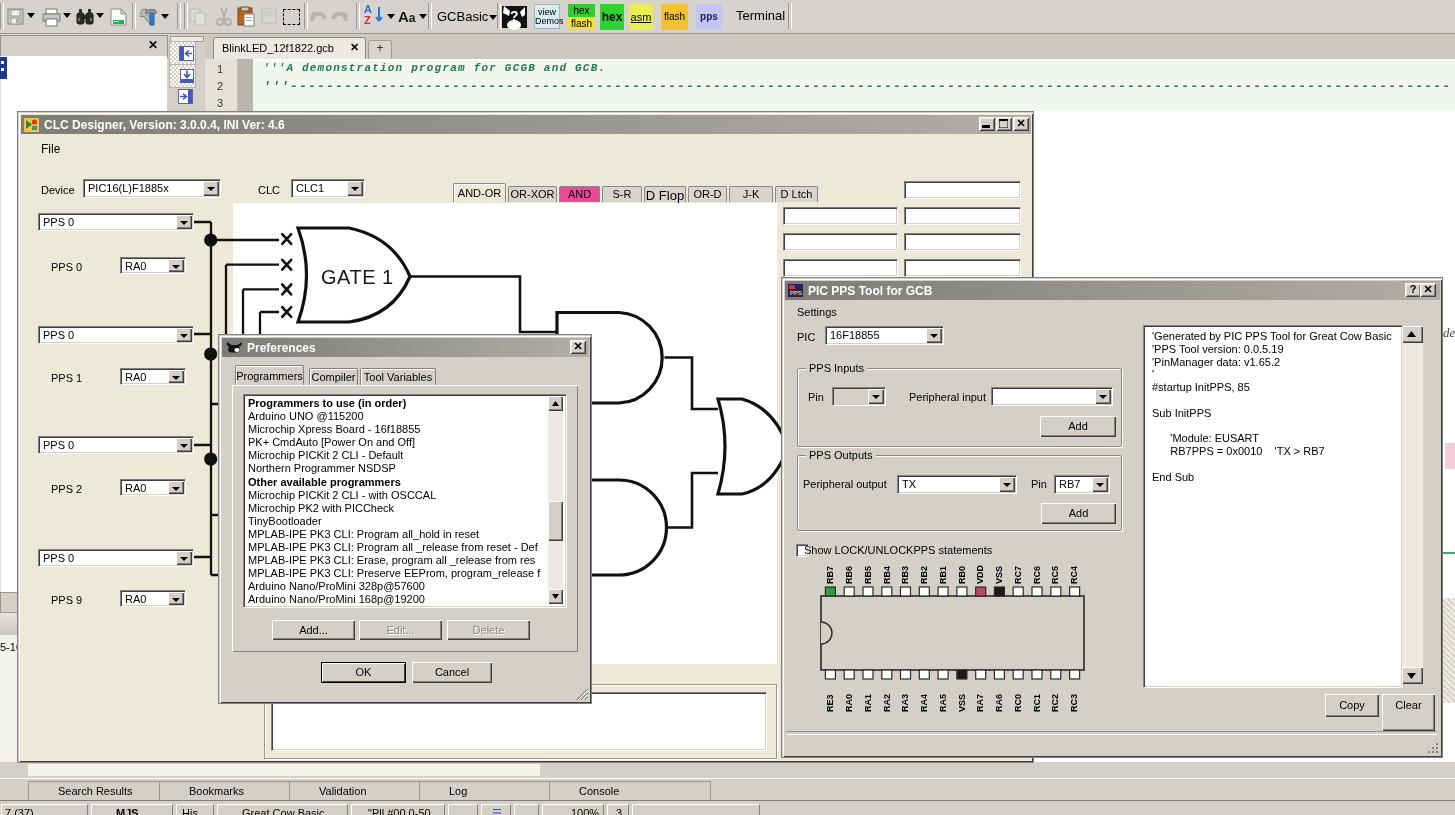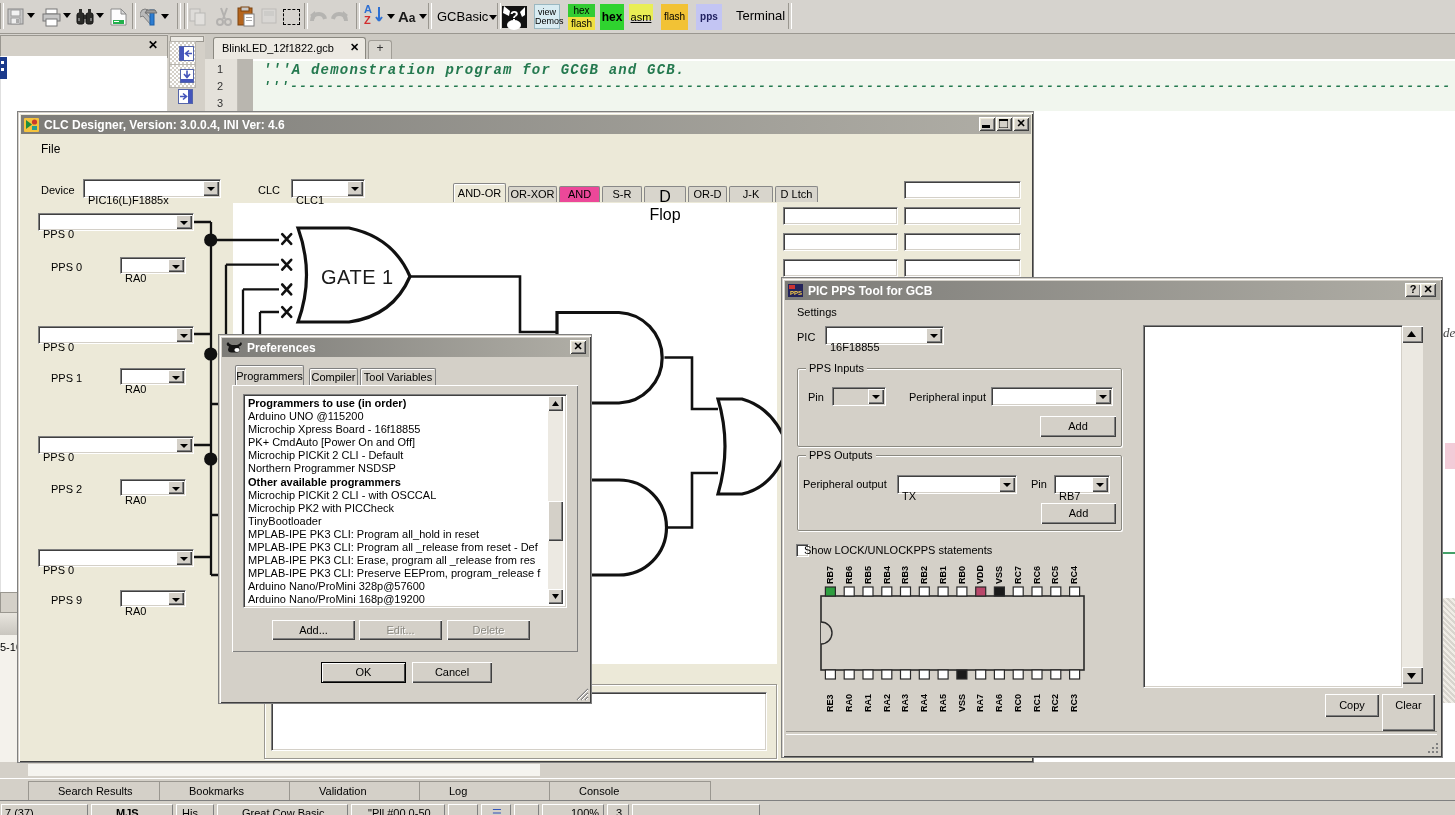--- a/index.html
+++ b/index.html
@@ -12,21 +12,21 @@
   .tbar{position:absolute;left:2px;right:2px;top:2px;height:19px;
         background:linear-gradient(90deg,#7d7c78,#b0aea6);color:#fff;font-weight:bold;font-size:12px;
         display:flex;align-items:center;}
   .tbtn{position:absolute;width:16px;height:14px;background:#d4d0c8;
         box-shadow:inset 1px 1px 0 #fff, inset -1px -1px 0 #404040, inset 2px 2px 0 #ece9d8, inset -2px -2px 0 #808080;
         font-size:10px;color:#000;text-align:center;line-height:13px;font-weight:bold;}
   .sunk{background:#fff;border:1px solid;border-color:#808080 #fff #fff #808080;
         box-shadow:inset 1px 1px 0 #404040, inset -1px -1px 0 #d4d0c8;}
   .combo{position:absolute;background:#fff;border:1px solid;border-color:#808080 #fff #fff #808080;
          box-shadow:inset 1px 1px 0 #404040, inset -1px -1px 0 #d4d0c8;font-size:11px;}
-  .combo .tx{position:absolute;left:4px;top:2px;white-space:nowrap;margin-top:12px;}
+  .combo .tx{position:absolute;left:4px;top:2px;white-space:nowrap;}
   .cbtn{position:absolute;right:1px;top:1px;bottom:1px;width:16px;background:#d4d0c8;
         box-shadow:inset 1px 1px 0 #fff, inset -1px -1px 0 #404040, inset -2px -2px 0 #808080;}
   .cbtn:after{content:"";position:absolute;left:4px;top:6px;border:4px solid transparent;border-top:4px solid #000;}
   .btn{position:absolute;background:#d4d0c8;box-shadow:inset 1px 1px 0 #fff, inset -1px -1px 0 #404040, inset -2px -2px 0 #808080;
        font-size:11px;text-align:center;color:#000;}
   .gb{position:absolute;border:1px solid #8a8880;border-radius:2px;box-shadow:inset 1px 1px 0 #fff,1px 1px 0 #fff;}
   .gb>span{position:absolute;top:-7px;left:8px;background:#d4d0c8;padding:0 3px;font-size:11px;}
   .cell{top:3px;height:18px;background:#d4d0c8;border:1px solid;border-color:#fff #808080 #808080 #fff;box-sizing:border-box;}
   .cell span{position:absolute;top:2px;font-size:11px;white-space:nowrap;}
   .sep{position:absolute;top:3px;height:26px;width:2px;border-left:1px solid #9a9790;border-right:1px solid #fff;}
@@ -142,21 +142,21 @@
 
     <div class="abs" style="left:534px;top:4px;width:26px;height:25px;background:#d9ecf2;border:1px solid #9ab8c2;font-size:9px;line-height:9px;color:#000;text-align:center;padding-top:3px;box-sizing:border-box;">view<br>Demos</div>
 
     <div class="abs" style="left:568px;top:4px;width:27px;height:26px;font-size:10px;line-height:13px;text-align:center;color:#000;">
         <div style="background:#33cc33;height:13px;">hex</div>
         <div style="background:#f0e040;height:13px;">flash</div>
       </div>
 
     <div class="abs" style="left:600px;top:4px;width:24px;height:26px;background:#2fd32f;font-size:12px;font-weight:bold;text-align:center;line-height:26px;color:#000;">hex</div>
 
-    <div class="abs" style="left:629px;top:4px;width:24px;height:16px;background:#e9ee55;font-size:11px;text-align:center;line-height:26px;color:#000;text-decoration:underline;">asm</div>
+    <div class="abs" style="left:629px;top:4px;width:24px;height:26px;background:#e9ee55;font-size:11px;text-align:center;line-height:26px;color:#000;text-decoration:underline;">asm</div>
 
     <div class="abs" style="left:661px;top:4px;width:27px;height:26px;background:#f2c235;font-size:10px;text-align:center;line-height:26px;color:#000;">flash</div>
 
     <div class="abs" style="left:696px;top:4px;width:26px;height:26px;background:#c3c5f3;font-size:10px;font-weight:bold;text-align:center;line-height:26px;color:#202060;">pps</div>
 
     <div class="abs" style="left:736px;top:8px;font-size:13px;color:#000;">Terminal</div>
     <div class="sep" style="left:788px;"></div>
   </div>
 
   <div class="abs" id="tabbar" style="left:168px;top:34px;width:1287px;height:25px;background:#ccc9c2;border-bottom:1px solid #b4b1aa;">
@@ -167,21 +167,21 @@
     <div class="abs" style="left:200px;top:6px;width:22px;height:19px;background:#d8d5ce;border:1px solid #a09d96;border-bottom:none;border-radius:3px 3px 0 0;text-align:center;font-size:12px;color:#333;">+</div>
   </div>
 
   <div class="abs" id="editor" style="left:205px;top:59px;width:1250px;height:703px;background:#fff;overflow:hidden;font-family:'Liberation Mono',monospace;">
     <div class="abs" style="left:0;top:0;width:32px;height:100%;background:#e4e1da;border-right:1px solid #c0bdb6;"></div>
     <div class="abs" style="left:33px;top:0;width:15px;height:100%;background:#b9b6af;"></div>
     <div class="abs" style="left:48px;top:2px;width:1210px;height:50px;background:#f1f6ee;"></div>
     <div class="abs" style="left:12px;top:4px;font-size:11px;color:#333;font-family:'Liberation Sans',sans-serif;">1</div>
     <div class="abs" style="left:12px;top:21px;font-size:11px;color:#333;font-family:'Liberation Sans',sans-serif;">2</div>
     <div class="abs" style="left:12px;top:38px;font-size:11px;color:#333;font-family:'Liberation Sans',sans-serif;">3</div>
-    <div class="abs" style="left:58px;top:3px;font-size:14px;font-weight:bold;font-style:italic;color:#24794f;white-space:pre;letter-spacing:1.2px;">'''A demonstration program for GCGB and GCB.</div>
+    <div class="abs" style="left:58px;top:3px;font-size:11px;font-weight:bold;font-style:italic;color:#24794f;white-space:pre;letter-spacing:1.2px;">'''A demonstration program for GCGB and GCB.</div>
     <div class="abs" style="left:58px;top:20px;font-size:13px;font-weight:bold;font-style:italic;color:#24794f;white-space:nowrap;overflow:hidden;width:1190px;letter-spacing:1.2px;">'''--------------------------------------------------------------------------------------------------------------------------------------------</div>
   </div>
 
   <div class="abs" style="left:1443px;top:325px;font-size:13px;font-style:italic;color:#444;font-family:'Liberation Serif',serif;">de</div>
   <div class="abs" style="left:1445px;top:443px;width:10px;height:26px;background:#f2ccd8;"></div>
   <div class="abs" style="left:1443px;top:552px;width:12px;height:2px;background:#44a168;"></div>
   <div class="abs" style="left:1443px;top:598px;width:12px;height:105px;background:repeating-linear-gradient(45deg,#d8d5ce 0 2px,#f0ede6 2px 4px);"></div>
 
   <div class="abs" id="lpanel">
     <div class="abs" style="left:0;top:35px;width:166px;height:21px;background:#d4d0c8;border:1px solid #9a9790;">
@@ -337,21 +337,21 @@
     <div class="combo" style="left:272px;top:66px;width:72px;height:17px;">
         <span class="tx">CLC1</span>
         <span class="cbtn"></span>
       </div>
 
     <div class="abs" style="left:434px;top:70px;width:424px;height:20px;">
       <div class="abs" style="left:0px;top:0px;width:53px;height:19px;background:#ece9d8;border:1px solid #888;border-bottom:none;border-radius:2px 2px 0 0;box-shadow:inset 1px 1px 0 #fff;text-align:center;font-size:11px;padding-top:3px;box-sizing:border-box;">AND-OR</div>
       <div class="abs" style="left:55px;top:3px;width:49px;height:16px;background:#d8d5cc;border:1px solid #888;border-bottom:none;border-radius:2px 2px 0 0;text-align:center;font-size:11px;padding-top:1px;box-sizing:border-box;">OR-XOR</div>
       <div class="abs" style="left:106px;top:3px;width:41px;height:16px;background:#ec4899;border:1px solid #888;border-bottom:none;border-radius:2px 2px 0 0;text-align:center;font-size:11px;padding-top:1px;box-sizing:border-box;">AND</div>
       <div class="abs" style="left:149px;top:3px;width:40px;height:16px;background:#d8d5cc;border:1px solid #888;border-bottom:none;border-radius:2px 2px 0 0;text-align:center;font-size:11px;padding-top:1px;box-sizing:border-box;">S-R</div>
-      <div class="abs" style="left:191px;top:3px;width:42px;height:16px;background:#d8d5cc;border:1px solid #888;border-bottom:none;border-radius:2px 2px 0 0;text-align:center;font-size:16px;padding-top:1px;box-sizing:border-box;">D Flop</div>
+      <div class="abs" style="left:191px;top:3px;width:42px;height:16px;background:#d8d5cc;border:1px solid #888;border-bottom:none;border-radius:2px 2px 0 0;text-align:center;font-size:13px;padding-top:1px;box-sizing:border-box;">D Flop</div>
       <div class="abs" style="left:235px;top:3px;width:39px;height:16px;background:#d8d5cc;border:1px solid #888;border-bottom:none;border-radius:2px 2px 0 0;text-align:center;font-size:11px;padding-top:1px;box-sizing:border-box;">OR-D</div>
       <div class="abs" style="left:276px;top:3px;width:44px;height:16px;background:#d8d5cc;border:1px solid #888;border-bottom:none;border-radius:2px 2px 0 0;text-align:center;font-size:11px;padding-top:1px;box-sizing:border-box;">J-K</div>
       <div class="abs" style="left:322px;top:3px;width:43px;height:16px;background:#d8d5cc;border:1px solid #888;border-bottom:none;border-radius:2px 2px 0 0;text-align:center;font-size:11px;padding-top:1px;box-sizing:border-box;">D Ltch</div>
     </div>
 
     <div class="abs sunk" style="left:885px;top:68px;width:115px;height:16px;"></div>
     <div class="abs sunk" style="left:764px;top:94px;width:113px;height:16px;"></div>
     <div class="abs sunk" style="left:885px;top:94px;width:115px;height:16px;"></div>
     <div class="abs sunk" style="left:764px;top:120px;width:113px;height:16px;"></div>
     <div class="abs sunk" style="left:885px;top:120px;width:115px;height:16px;"></div>
@@ -508,20 +508,32 @@
         <text transform="translate(983,712) rotate(-90)" text-anchor="start">RA7</text>
         <text transform="translate(1002,712) rotate(-90)" text-anchor="start">RA6</text>
         <text transform="translate(1021,712) rotate(-90)" text-anchor="start">RC0</text>
         <text transform="translate(1040,712) rotate(-90)" text-anchor="start">RC1</text>
         <text transform="translate(1058,712) rotate(-90)" text-anchor="start">RC2</text>
         <text transform="translate(1077,712) rotate(-90)" text-anchor="start">RC3</text>
       </g>
     </svg>
 
     <div class="abs sunk" style="left:360px;top:46px;width:258px;height:361px;"></div>
+    <div class="abs" style="left:369px;top:51px;width:245px;font-size:11px;line-height:12.8px;color:#000;white-space:pre;">'Generated by PIC PPS Tool for Great Cow Basic
+'PPS Tool version: 0.0.5.19
+'PinManager data: v1.65.2
+'
+#startup InitPPS, 85
+
+Sub InitPPS
+
+      'Module: EUSART
+      RB7PPS = 0x0010    'TX &gt; RB7
+
+End Sub</div>
 
     <div class="abs" style="left:619px;top:47px;width:21px;height:358px;background:#ece9e2;">
       <div class="btn" style="left:0;top:0;width:21px;height:17px;">
           <svg width="9" height="6" style="position:absolute;left:5px;top:5px">
             <path d="M4.5 0 L9 6 L0 6 Z" fill="#000"></path>
           </svg>
         </div>
       <div class="btn" style="left:0;bottom:0;width:21px;height:17px;">
           <svg width="9" height="6" style="position:absolute;left:5px;top:6px">
             <path d="M0 0 L9 0 L4.5 6 Z" fill="#000"></path>

